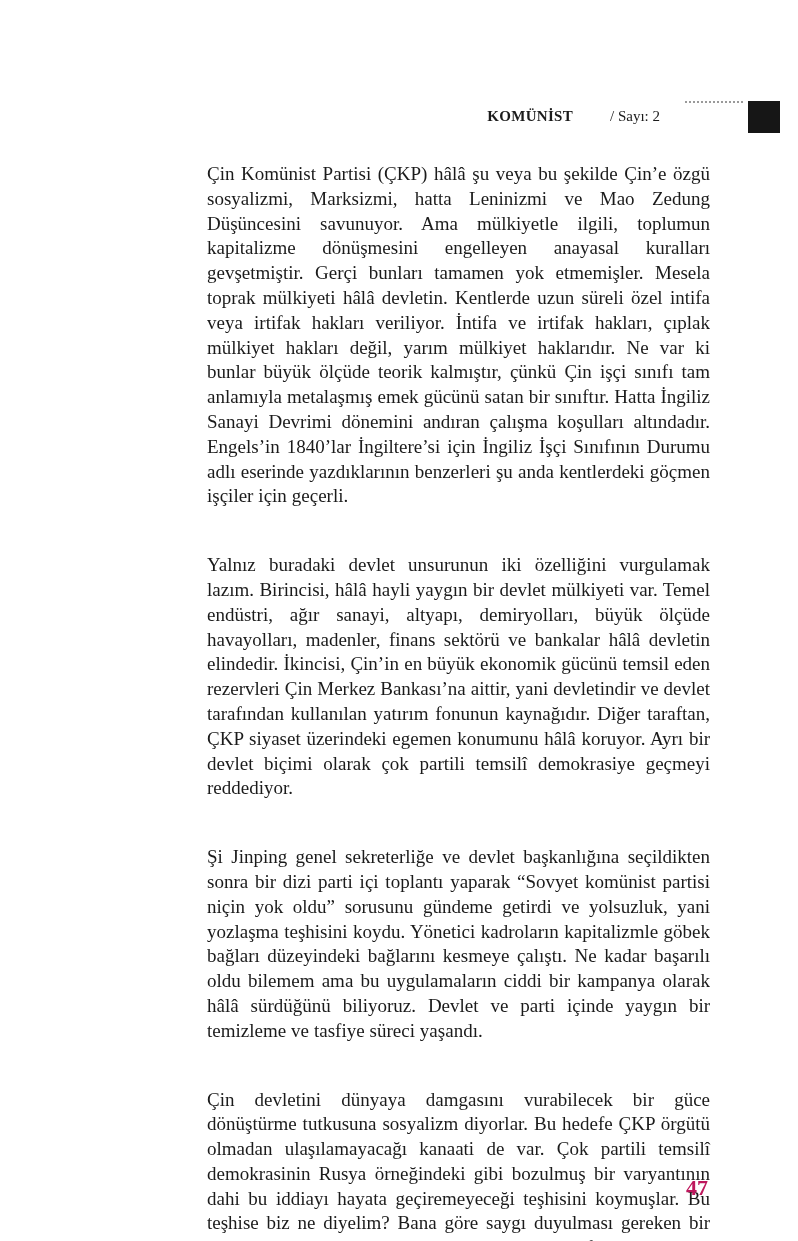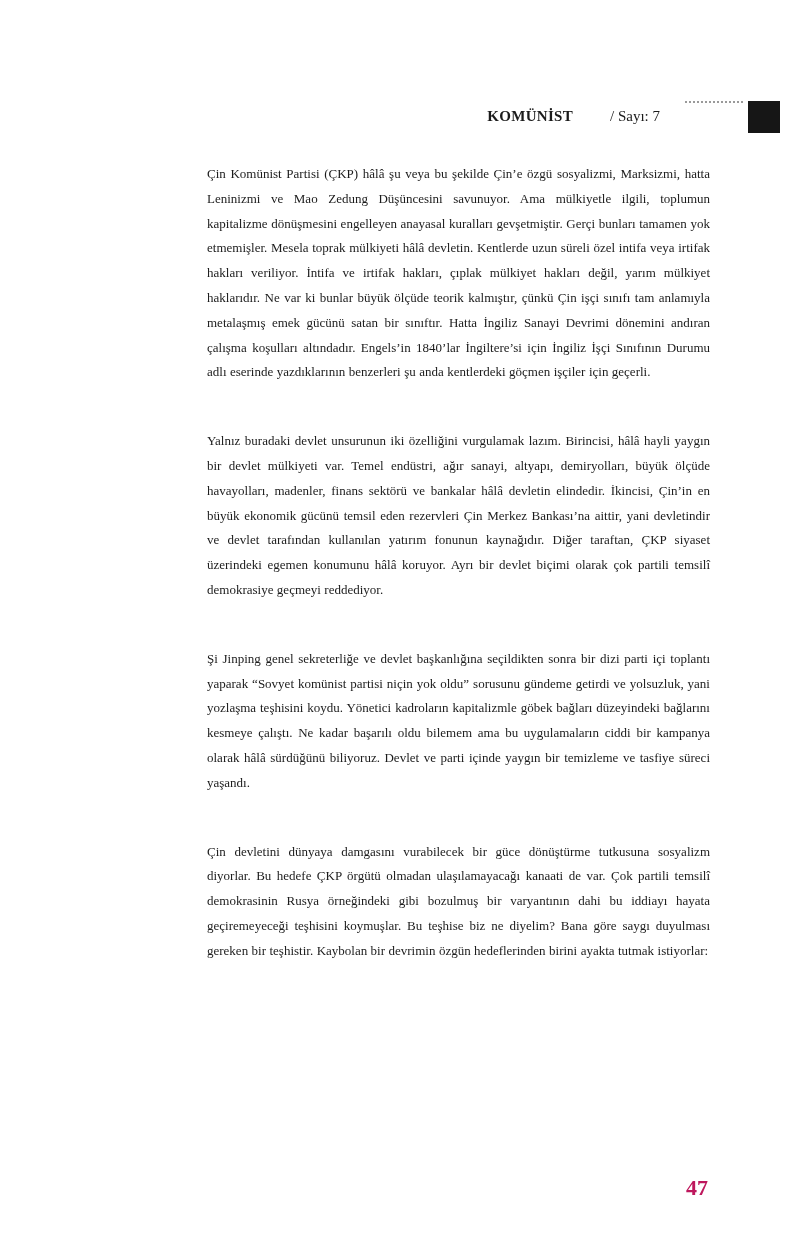--- a/index.html
+++ b/index.html
@@ -42,21 +42,21 @@
     background: #161616;
     margin-top: 1px;
   }
   .page-body {
     position: absolute;
     top: 98px;
     left: 143px;
     width: 567px;
   }
   .page-body p {
-    font-size: 13px;
+    font-size: 19px;
     line-height: 24.8px;
     text-align: justify;
     margin-bottom: 12px;
     hyphens: auto;
     -webkit-hyphens: auto;
     word-spacing: 0.2px;
   }
   .page-footer {
     position: absolute;
     right: 90px;
@@ -66,21 +66,21 @@
     color: #be185d;
   }
 </style>
 </head>
 <body>
 
 <div class="page">
 
   <header class="page-header">
     <span class="journal-title">KOMÜNİST</span>
-    <span class="issue-label">/ Sayı: 7</span>
+    <span class="issue-label">/ Sayı: 2</span>
     <span class="header-rule"></span>
     <span class="header-square"></span>
   </header>
 
   <main class="page-body">
     <p>Çin Komünist Partisi (ÇKP) hâlâ şu veya bu şekilde Çin’e özgü sosyalizmi, Marksizmi, hatta Leninizmi ve Mao Zedung Düşüncesini savunuyor. Ama mülkiyetle ilgili, toplumun kapitalizme dönüşmesini engelleyen anayasal kuralları gevşetmiştir. Gerçi bunları tamamen yok etmemişler. Mesela toprak mülkiyeti hâlâ devletin. Kentlerde uzun süreli özel intifa veya irtifak hakları veriliyor. İntifa ve irtifak hakları, çıplak mülkiyet hakları değil, yarım mülkiyet haklarıdır. Ne var ki bunlar büyük ölçüde teorik kalmıştır, çünkü Çin işçi sınıfı tam anlamıyla metalaşmış emek gücünü satan bir sınıftır. Hatta İngiliz Sanayi Devrimi dönemini andıran çalışma koşulları altındadır. Engels’in 1840’lar İngiltere’si için İngiliz İşçi Sınıfının Durumu adlı eserinde yazdıklarının benzerleri şu anda kentlerdeki göçmen işçiler için geçerli.</p>
     <p>Yalnız buradaki devlet unsurunun iki özelliğini vurgulamak lazım. Birincisi, hâlâ hayli yaygın bir devlet mülkiyeti var. Temel endüstri, ağır sanayi, altyapı, demiryolları, büyük ölçüde havayolları, madenler, finans sektörü ve bankalar hâlâ devletin elindedir. İkincisi, Çin’in en büyük ekonomik gücünü temsil eden rezervleri Çin Merkez Bankası’na aittir, yani devletindir ve devlet tarafından kullanılan yatırım fonunun kaynağıdır. Diğer taraftan, ÇKP siyaset üzerindeki egemen konumunu hâlâ koruyor. Ayrı bir devlet biçimi olarak çok partili temsilî demokrasiye geçmeyi reddediyor.</p>
     <p>Şi Jinping genel sekreterliğe ve devlet başkanlığına seçildikten sonra bir dizi parti içi toplantı yaparak “Sovyet komünist partisi niçin yok oldu” sorusunu gündeme getirdi ve yolsuzluk, yani yozlaşma teşhisini koydu. Yönetici kadroların kapitalizmle göbek bağları düzeyindeki bağlarını kesmeye çalıştı. Ne kadar başarılı oldu bilemem ama bu uygulamaların ciddi bir kampanya olarak hâlâ sürdüğünü biliyoruz. Devlet ve parti içinde yaygın bir temizleme ve tasfiye süreci yaşandı.</p>
     <p>Çin devletini dünyaya damgasını vurabilecek bir güce dönüştürme tutkusuna sosyalizm diyorlar. Bu hedefe ÇKP örgütü olmadan ulaşılamayacağı kanaati de var. Çok partili temsilî demokrasinin Rusya örneğindeki gibi bozulmuş bir varyantının dahi bu iddiayı hayata geçiremeyeceği teşhisini koymuşlar. Bu teşhise biz ne diyelim? Bana göre saygı duyulması gereken bir teşhistir. Kaybolan bir devrimin özgün hedeflerinden birini ayakta tutmak istiyorlar:</p>
   </main>

